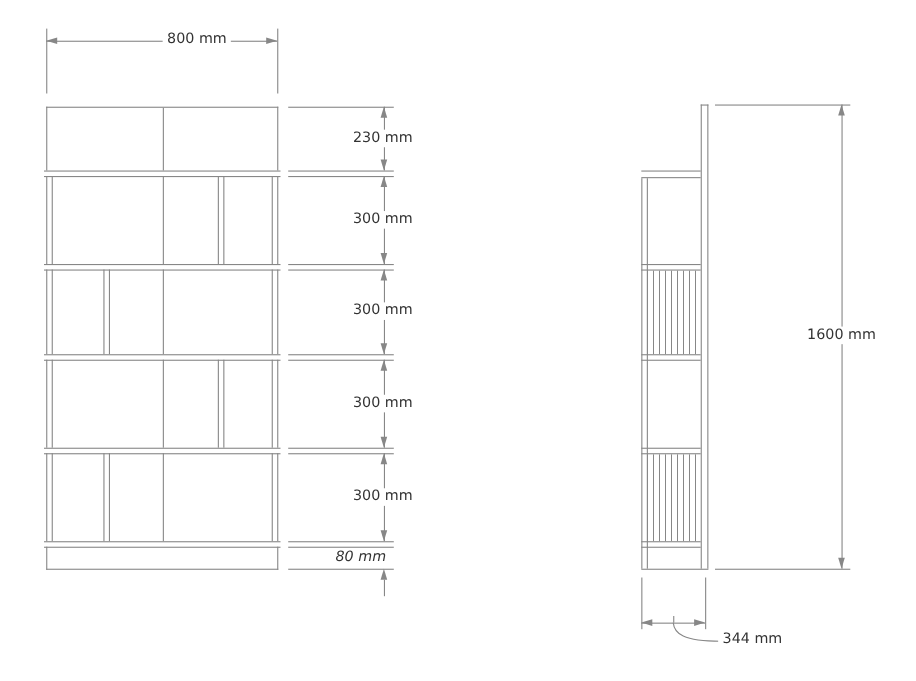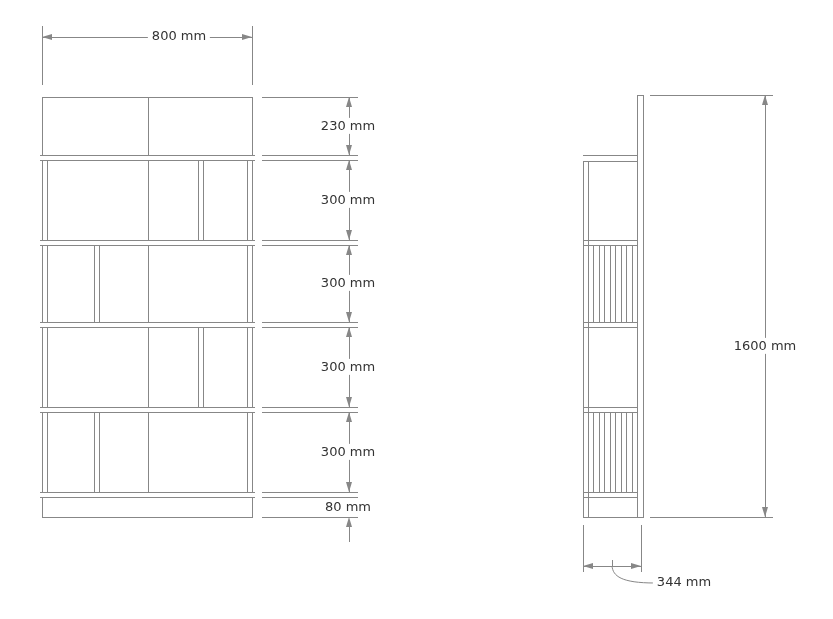--- a/index.html
+++ b/index.html
@@ -124,28 +124,28 @@
   <div class="ad" style="left:346px;top:397px;"></div>
   <div class="au" style="left:346px;top:412px;"></div>
   <div class="ad" style="left:346px;top:482px;"></div>
   <div class="au" style="left:346px;top:517px;"></div>
 
   <div class="dlabel" style="left:348px;top:126px;text-align:center;">230 mm</div>
   <div class="dlabel" style="left:348px;top:200px;">300 mm</div>
   <div class="dlabel" style="left:348px;top:283px;">300 mm</div>
   <div class="dlabel" style="left:348px;top:367px;">300 mm</div>
   <div class="dlabel" style="left:348px;top:452px;">300 mm</div>
-  <div class="dlabel" style="left:348px;top:507px;">80 mm</div>
+  <div class="dlabel" style="left:328px;top:507px;font-style:italic;">80 mm</div>
 
   <div class="hl" style="left:650px;top:95px;width:123px;"></div>
   <div class="hl" style="left:650px;top:517px;width:123px;"></div>
   <div class="vl" style="left:765px;top:95px;height:422px;"></div>
   <div class="au" style="left:762px;top:95px;"></div>
   <div class="ad" style="left:762px;top:507px;"></div>
-  <div class="dlabel" style="left:765px;top:305px;margin-top:41px;">1600 mm</div>
+  <div class="dlabel" style="left:765px;top:305px;">1600 mm</div>
 
   <div class="vl" style="left:583px;top:525px;height:47px;"></div>
   <div class="vl" style="left:641px;top:525px;height:47px;"></div>
   <div class="hl" style="left:583px;top:566px;width:58px;"></div>
   <div class="al" style="left:583px;top:563px;"></div>
   <div class="ar" style="left:631px;top:563px;"></div>
   <div class="vl" style="left:612px;top:560px;height:6px;"></div>
   <svg class="leader" width="55" height="30" viewBox="0 0 55 30">
     <path d="M 7 6 C 8 16 16 23 50 23" fill="none" stroke="#878787" stroke-width="1"></path>
   </svg>

